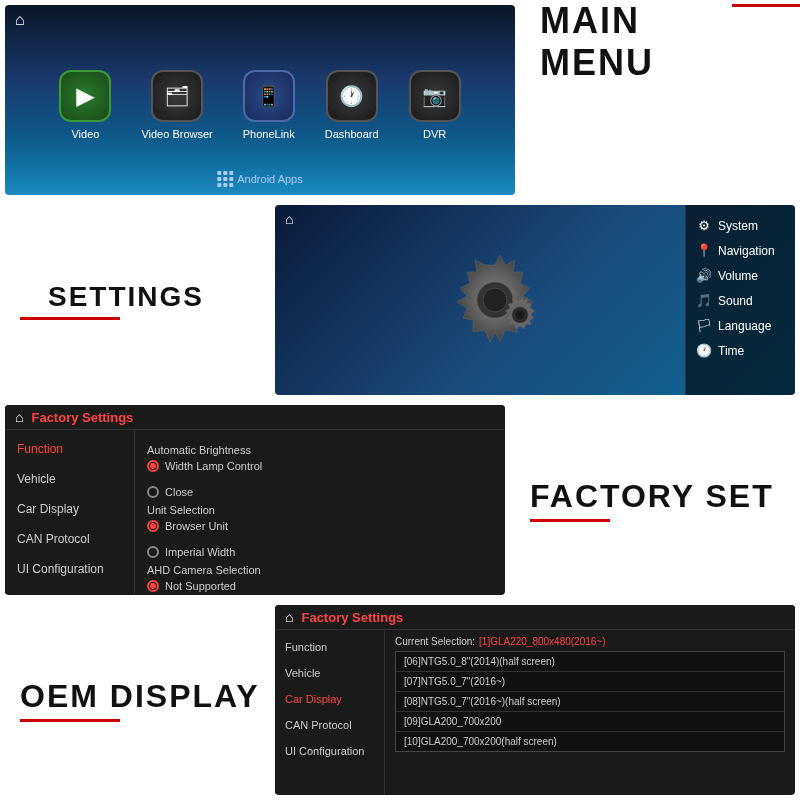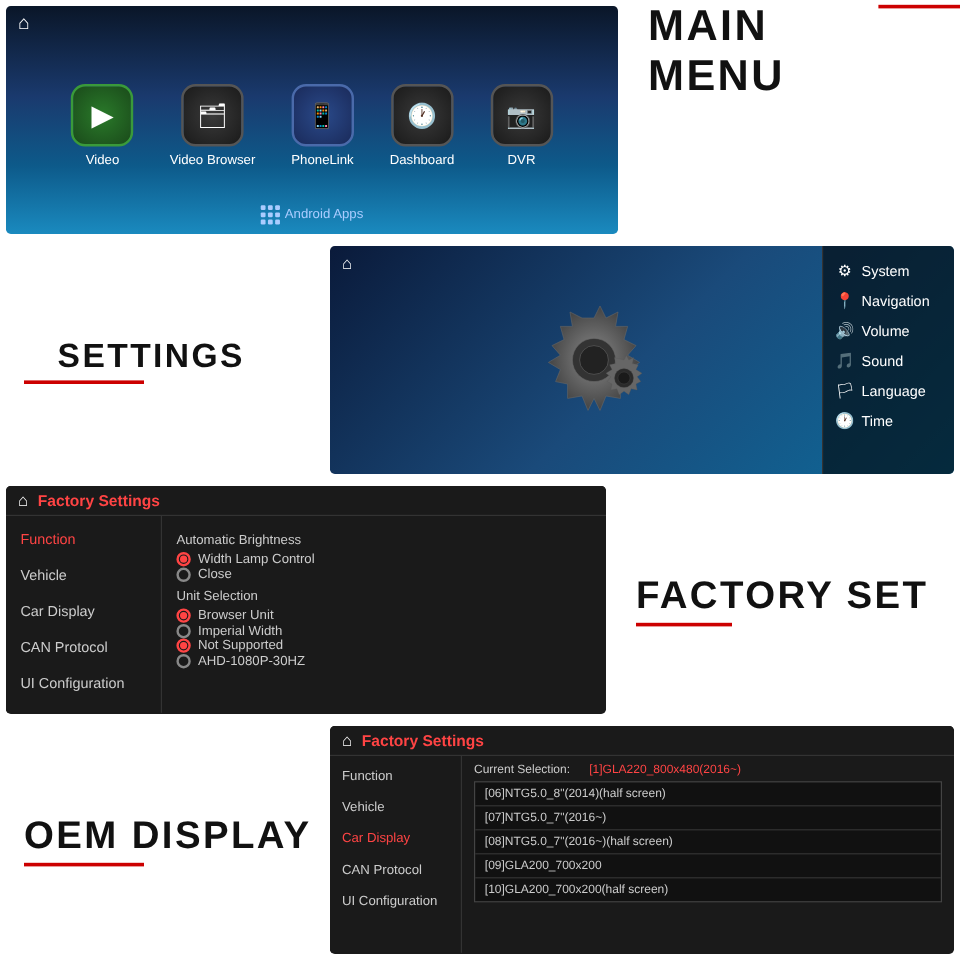--- a/index.html
+++ b/index.html
@@ -280,21 +280,21 @@
     .factory-section-title {
       color: #ccc;
       font-size: 11px;
       margin-bottom: 4px;
       margin-top: 6px;
     }
 
     .factory-radio-group {
       display: flex;
       flex-direction: column;
-      gap: 1px;
+      gap: 14px;
     }
 
     .factory-radio-item {
       display: flex;
       align-items: center;
       gap: 6px;
       font-size: 11px;
       color: #ccc;
     }
 
@@ -433,21 +433,21 @@
       color: white;
       font-size: 11px;
     }
 
     .oem-current-selection {
       color: #ccc;
       font-size: 10px;
       margin-bottom: 4px;
       display: flex;
       align-items: flex-end;
-      gap: 16px;
+      gap: 4px;
     }
 
     .oem-current-value {
       color: #ff4444;
       font-size: 10px;
     }
 
     .oem-list {
       border: 1px solid #444;
       background: #111;
@@ -626,20 +626,21 @@
         <div class="factory-radio-group">
           <div class="factory-radio-item">
             <div class="radio-circle filled"></div>
             <span>Browser Unit</span>
           </div>
           <div class="factory-radio-item">
             <div class="radio-circle empty"></div>
             <span>Imperial Width</span>
           </div>
         </div>
+        <div class="factory-section-title">AHD Camera Selection</div>
         <div class="factory-radio-group">
           <div class="factory-radio-item">
             <div class="radio-circle filled"></div>
             <span>Not Supported</span>
           </div>
           <div class="factory-radio-item">
             <div class="radio-circle empty"></div>
             <span>AHD-1080P-30HZ</span>
           </div>
         </div>

